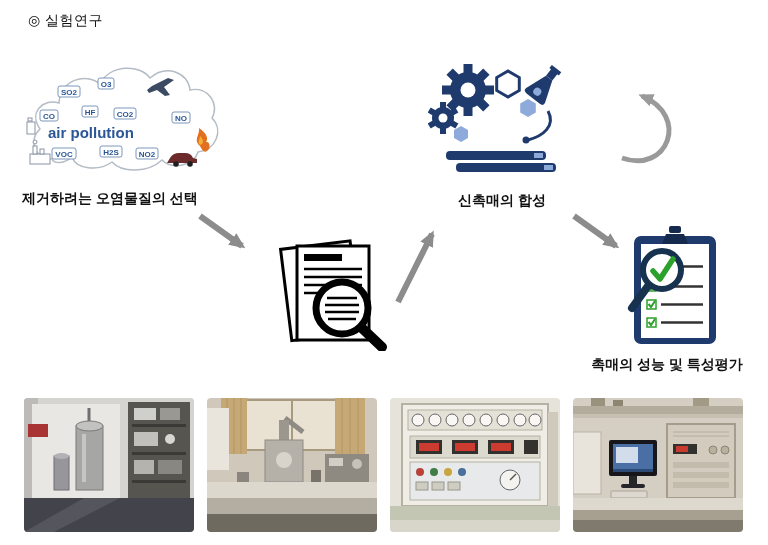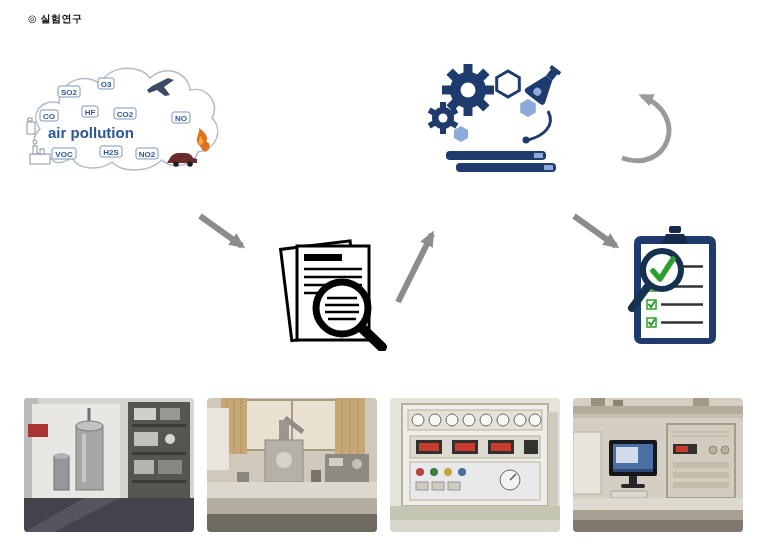--- a/index.html
+++ b/index.html
@@ -1,19 +1,19 @@
 <!DOCTYPE html>
 <html><head>
 <meta charset="utf-8">
 <style>
   html,body{margin:0;padding:0;background:#fff;}
   .canvas{position:relative;width:768px;height:545px;background:#fff;overflow:hidden;
           font-family:"Liberation Sans","DejaVu Sans",sans-serif;color:#111;}
   .abs{position:absolute;}
-  .heading{font-size:10px;font-weight:700;letter-spacing:0.5px;}
+  .heading{font-size:14px;font-weight:400;letter-spacing:0.5px;}
   .step-label{font-weight:700;font-size:14px;color:#111;white-space:nowrap;}
   .centered{text-align:center;}
   .photo{border-radius:4px;overflow:hidden;line-height:0;}
   svg{display:block;}
   .chem-box{fill:#ffffff;stroke:#7b97bb;stroke-width:1;}
   .chem-text{fill:#2b5797;font-weight:700;font-size:8px;text-anchor:middle;
              font-family:"Liberation Sans","DejaVu Sans",sans-serif;}
 </style>
 </head>
 <body>
@@ -71,20 +71,21 @@
         <rect class="chem-box" x="76" y="90" width="22" height="11" rx="2"></rect>
         <text class="chem-text" x="87" y="98.5">H2S</text>
         <rect class="chem-box" x="112" y="92" width="22" height="11" rx="2"></rect>
         <text class="chem-text" x="123" y="100.5">NO2</text>
       </g>
 
       <text x="24" y="82" font-size="15" font-weight="700" fill="#2b5797" font-family="&quot;Liberation Sans&quot;,&quot;DejaVu Sans&quot;,sans-serif">air pollution</text>
     </svg>
   </div>
 
+  <div class="abs step-label" style="left:22px;top:190px;">제거하려는 오염물질의 선택</div>
 
   <div class="abs" style="left:196px;top:212px;">
     <svg width="65" height="48" viewBox="0 0 65 48">
       <defs>
           <marker id="ah1" markerUnits="userSpaceOnUse" markerWidth="16" markerHeight="14" refX="12" refY="7" orient="auto">
         <path d="M0,0 L16,7 L0,14 Z" fill="#8c8c8c"></path>
           </marker>
         </defs>
       <line x1="4" y1="4" x2="46" y2="34" stroke="#8c8c8c" stroke-width="6" marker-end="url(#ah1)"></line>
     </svg>
@@ -173,20 +174,21 @@
 
       <g>
         <rect x="18" y="95" width="100" height="9" rx="4" fill="#1f3b6e"></rect>
         <rect x="106" y="97" width="9" height="5" fill="#8eaadb"></rect>
         <rect x="28" y="107" width="100" height="9" rx="4" fill="#1f3b6e"></rect>
         <rect x="116" y="109" width="9" height="5" fill="#8eaadb"></rect>
       </g>
     </svg>
   </div>
 
+  <div class="abs step-label centered" style="left:432px;top:192px;width:140px;">신촉매의 합성</div>
 
   <div class="abs" style="left:606px;top:82px;">
     <svg width="78" height="92" viewBox="0 0 78 92">
       <defs>
           <marker id="ahc" markerUnits="userSpaceOnUse" markerWidth="15" markerHeight="13" refX="11" refY="6.5" orient="auto">
         <path d="M0,0 L15,6.5 L0,13 Z" fill="#9a9a9a"></path>
           </marker>
         </defs>
       <path d="M16,76 C62,92 84,34 36,14" fill="none" stroke="#9a9a9a" stroke-width="5" marker-end="url(#ahc)"></path>
     </svg>
@@ -226,20 +228,21 @@
         <line x1="41" y1="96.5" x2="83" y2="96.5" stroke="#333" stroke-width="2.5"></line>
       </g>
       <g>
         <circle cx="42" cy="44" r="19" fill="#ffffff" stroke="#16324f" stroke-width="6"></circle>
         <path d="M33,45 L40,53 L53,33" stroke="#2ca02c" stroke-width="5.5" fill="none" stroke-linecap="round" stroke-linejoin="round"></path>
         <line x1="28" y1="60" x2="12" y2="82" stroke="#16324f" stroke-width="8" stroke-linecap="round"></line>
       </g>
     </svg>
   </div>
 
+  <div class="abs step-label centered" style="left:572px;top:356px;width:190px;">촉매의 성능 및 특성평가</div>
 
   <div class="abs photo" style="left:24px;top:398px;">
     <svg width="170" height="134" viewBox="0 0 170 134">
       <rect width="170" height="134" fill="#c9c7c3"></rect>
       <rect x="0" y="0" width="170" height="100" fill="#d6d4d0"></rect>
       <rect x="0" y="0" width="14" height="100" fill="#bdbbb7"></rect>
       <rect x="8" y="6" width="88" height="94" fill="#e9e7e3"></rect>
       <rect x="4" y="26" width="20" height="13" fill="#a83434"></rect>
       <rect x="30" y="58" width="15" height="34" fill="#97979b" stroke="#6f6f73"></rect>
       <ellipse cx="37.5" cy="58" rx="7.5" ry="3" fill="#b2b2b6"></ellipse>

